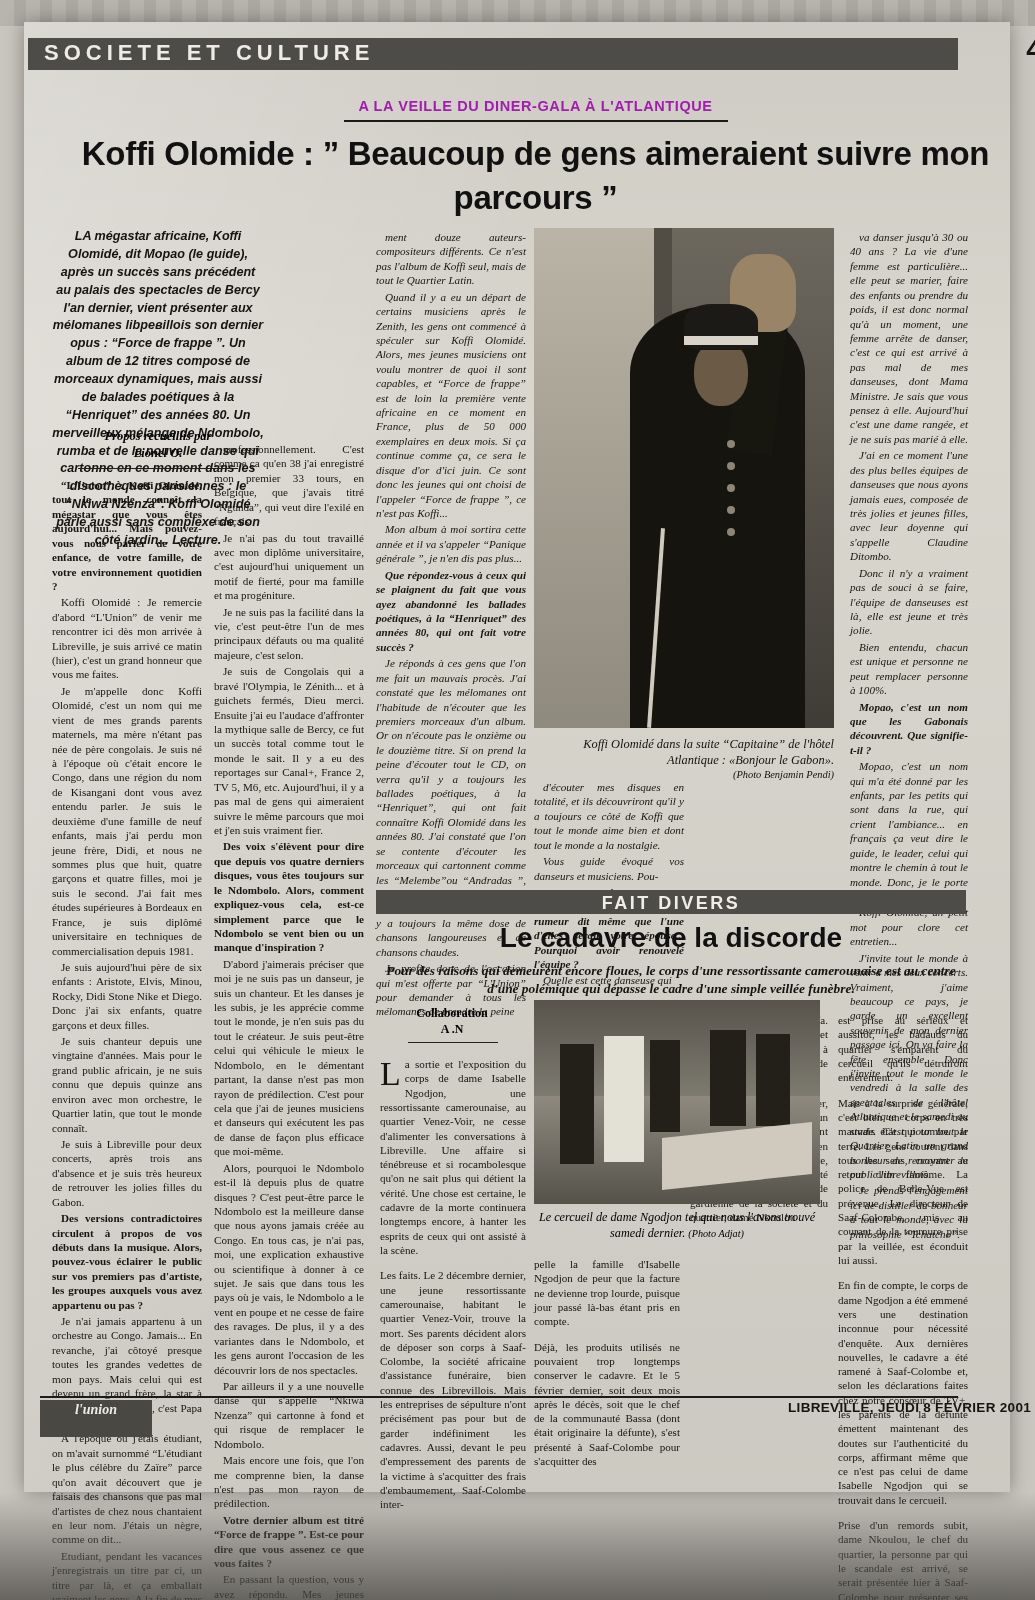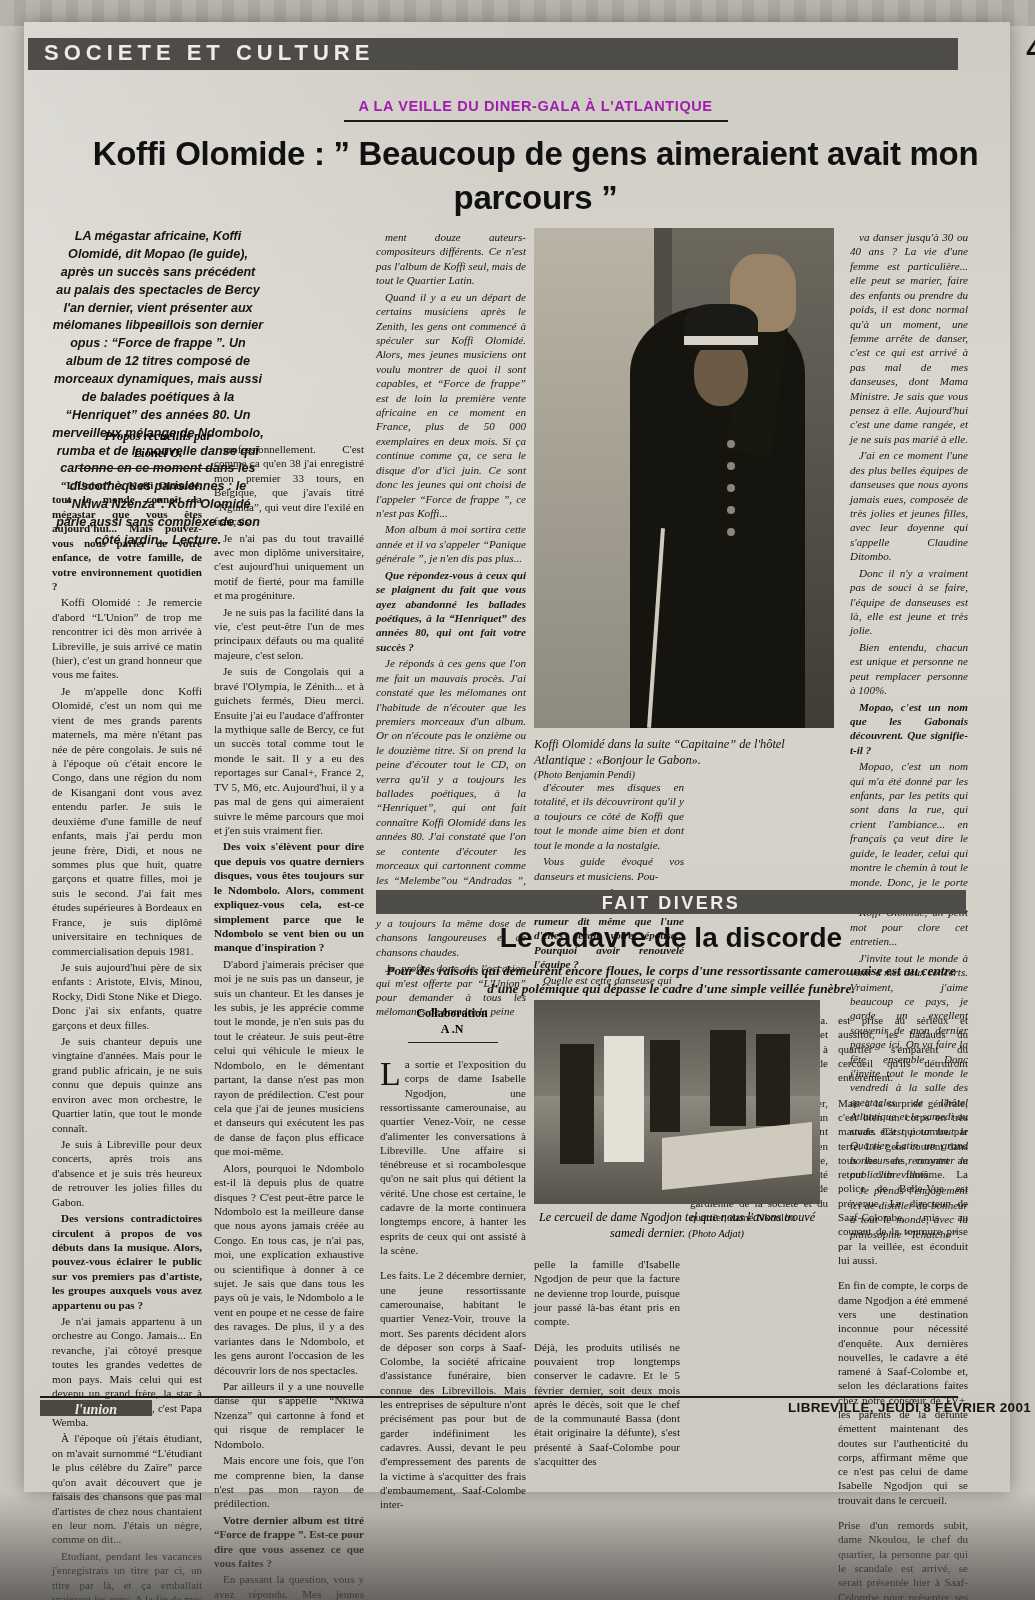--- a/index.html
+++ b/index.html
@@ -209,21 +209,21 @@
   }
   .photo1 .cane {
     position: absolute; left: 120px; top: 300px; width: 4px; height: 200px;
     background: #cfcabe; transform: rotate(4deg);
   }
   .cap1 {
     position: absolute;
     left: 534px;
     top: 736px;
     width: 300px;
-    text-align: left;
+    text-align: right;
     font-family: "Liberation Serif", serif;
     font-style: italic;
     font-size: 12.4px;
     line-height: 1.3;
     color: #13120d;
   }
   .cap1 .credit { font-size: 10.4px; }
   
   .fd-band {
     position: absolute;
@@ -305,21 +305,21 @@
     position: absolute; left: 534px; top: 1210px; width: 286px;
     text-align: center; font-family:"Liberation Serif", serif; font-style: italic;
     font-size: 12.2px; line-height: 1.3;
   }
   .cap2 .credit { font-size: 10.2px; }
   
   .foot-rule {
     position: absolute; left: 40px; top: 1396px; width: 918px; height: 2px; background: #1d1b17;
   }
   .foot-logo {
-    position: absolute; left: 40px; top: 1400px; width: 112px; height: 16px; background: #4a4843;
+    position: absolute; left: 40px; top: 1400px; width: 112px; height: 37px; background: #4a4843;
   }
   .foot-logo span {
     position:absolute; left:0; right:0; top:2px; text-align:center;
     color:#efece6; font-family:"Liberation Serif", serif; font-weight:bold; font-style:italic; font-size:14px;
   }
   .foot-right {
     position: absolute; right: 40px; top: 1400px;
     font-family: "Liberation Sans", sans-serif; font-weight: bold; font-size: 13.5px; color:#15140f;
     letter-spacing: 0.3px;
   }
@@ -339,32 +339,32 @@
 <div class="page">
   <div class="torn-top"></div>
   <div class="paper"></div>
 
   <div class="masthead"></div>
   <div class="masthead-title">SOCIETE ET CULTURE</div>
   <div class="page-number">4</div>
 
   <div class="kicker">A LA VEILLE DU DINER-GALA À L'ATLANTIQUE</div>
   <div class="kicker-rule"></div>
-  <div class="headline">Koffi Olomide : ” Beaucoup de gens aimeraient avait mon parcours ”</div>
+  <div class="headline">Koffi Olomide : ” Beaucoup de gens aimeraient suivre mon parcours ”</div>
 
   <div class="standfirst">LA mégastar africaine, Koffi Olomidé, dit Mopao (le guide), après un succès sans précédent au palais des spectacles de Bercy l'an dernier, vient présenter aux mélomanes libревillois son dernier opus : “Force de frappe ”. Un album de 12 titres composé de morceaux dynamiques, mais aussi de balades poétiques à la “Henriquet” des années 80. Un merveilleux mélange de Ndombolo, rumba et de la nouvelle danse qui cartonne en ce moment dans les discothèques parisiennes : le “Nkiwa Nzenza”. Koffi Olomidé parle aussi sans complexe de son côté jardin... Lecture.</div>
   <div class="byline">
     <div>Propos recueillis par</div>
     <div>Lionel O.</div>
   </div>
   <div class="byline-rule"></div>
 
   <div class="col col-1">
       <p class="q">“L'Union”. : Koffi Olomidé, tout le monde connaît la mégastar que vous êtes aujourd'hui... Mais pouvez-vous nous parler de votre enfance, de votre famille, de votre environnement quotidien ?</p>
-      <p>Koffi Olomidé : Je remercie d'abord “L'Union” de trop me rencontrer ici dès mon arrivée à Libreville, je suis arrivé ce matin (hier), c'est un grand honneur que vous me faites.</p>
+      <p>Koffi Olomidé : Je remercie d'abord “L'Union” de venir me rencontrer ici dès mon arrivée à Libreville, je suis arrivé ce matin (hier), c'est un grand honneur que vous me faites.</p>
       <p>Je m'appelle donc Koffi Olomidé, c'est un nom qui me vient de mes grands parents maternels, ma mère n'étant pas née de père congolais. Je suis né à l'époque où c'était encore le Congo, dans une région du nom de Kisangani dont vous avez entendu parler. Je suis le deuxième d'une famille de neuf enfants, mais j'ai perdu mon jeune frère, Didi, et nous ne sommes plus que huit, quatre garçons et quatre filles, moi je suis le second. J'ai fait mes études supérieures à Bordeaux en France, je suis diplômé universitaire en techniques de commercialisation depuis 1981.</p>
       <p>Je suis aujourd'hui père de six enfants : Aristote, Elvis, Minou, Rocky, Didi Stone Nike et Diego. Donc j'ai six enfants, quatre garçons et deux filles.</p>
       <p>Je suis chanteur depuis une vingtaine d'années. Mais pour le grand public africain, je ne suis connu que depuis quinze ans environ avec mon orchestre, le Quartier latin, que tout le monde connaît.</p>
       <p>Je suis à Libreville pour deux concerts, après trois ans d'absence et je suis très heureux de retrouver les jolies filles du Gabon.</p>
       <p class="q">Des versions contradictoires circulent à propos de vos débuts dans la musique. Alors, pouvez-vous éclairer le public sur vos premiers pas d'artiste, les groupes auxquels vous avez appartenu ou pas ?</p>
       <p>Je n'ai jamais appartenu à un orchestre au Congo. Jamais... En revanche, j'ai côtoyé presque toutes les grandes vedettes de mon pays. Mais celui qui est devenu un grand frère, la star à qui je suis très attaché, c'est Papa Wemba.</p>
       <p>À l'époque où j'étais étudiant, on m'avait surnommé “L'étudiant le plus célèbre du Zaïre” parce qu'on avait découvert que je faisais des chansons que pas mal d'artistes de chez nous chantaient en leur nom. J'étais un nègre, comme on dit...</p>
       <p>Etudiant, pendant les vacances j'enregistrais un titre par ci, un titre par là, et ça emballait vraiment les gens. A la fin de mes études, tout le monde, mes amis, mes frères et particulièrement mon aîné Johnniko, m'a demandé d'enregistrer</p>
     </div>
   <div class="col col-2">

